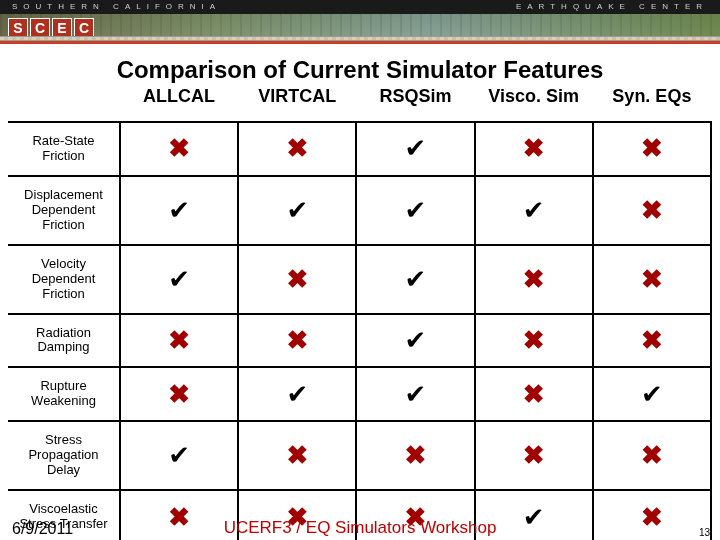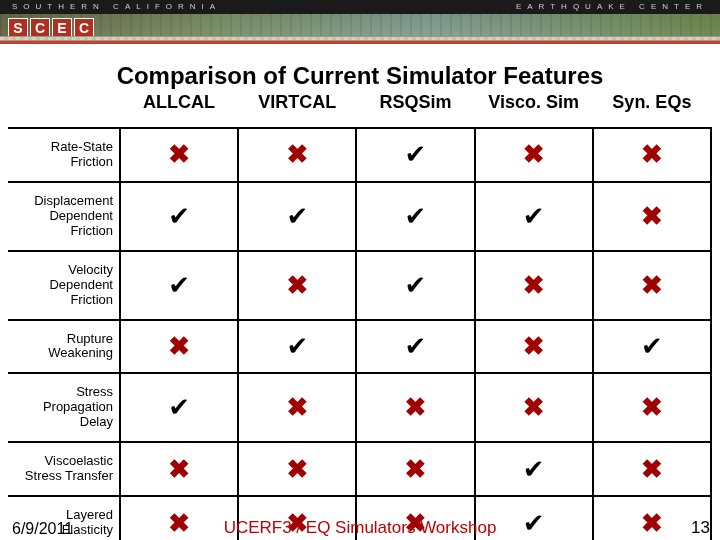--- a/index.html
+++ b/index.html
@@ -58,21 +58,21 @@
     height: 5px;
     background: repeating-linear-gradient(90deg,#d9d0b8 0 4px,#c9c0a8 4px 8px);
     border-top: 1px solid #999;
     border-bottom: 1px solid #999;
   }
   .title {
     text-align: center;
     font-size: 24px;
     font-weight: bold;
     color: #000;
-    margin-top: 18px;
+    margin-top: 12px;
     white-space: nowrap;
   }
   .table-wrap {
     width: 100%;
     padding: 0 8px 0 8px;
   }
   table {
     width: 100%;
     border-collapse: collapse;
     table-layout: fixed;
@@ -87,21 +87,21 @@
     border-top: none;
     border-left: none;
     border-right: none;
     font-size: 18px;
     font-weight: bold;
     padding: 2px 2px 14px;
     color: #000;
   }
   thead th:first-child { border: none; }
   tbody th {
-    text-align: right;
+    text-align: center;
     font-weight: normal;
     font-size: 13px;
     line-height: 1.15;
     padding: 11px 6px;
     border-left: none;
     width: 110px;
   }
   tbody tr:first-child th,
   tbody tr:first-child td { border-top: 2px solid #000; }
   tbody td {
@@ -119,21 +119,21 @@
   .foot-center {
     position: absolute;
     bottom: 2px; left: 0; right: 0;
     text-align: center;
     font-size: 17px;
     color: #c00000;
   }
   .foot-right {
     position: absolute;
     bottom: 2px; right: 10px;
-    font-size: 17px;
+    font-size: 10px;
     color: #000;
   }
   tbody tr:last-child th,
   tbody tr:last-child td { border-bottom: none; }
   col.feat { width: 112px; }
   col.sim  { width: auto; }
 </style>
 </head>
 <body>
 
@@ -193,20 +193,28 @@
         </tr>
         <tr>
           <th>Velocity Dependent Friction</th>
           <td class="chk">✔</td>
           <td class="crs">✖</td>
           <td class="chk">✔</td>
           <td class="crs">✖</td>
           <td class="crs">✖</td>
         </tr>
         <tr>
+          <th>Radiation Damping</th>
+          <td class="crs">✖</td>
+          <td class="crs">✖</td>
+          <td class="chk">✔</td>
+          <td class="crs">✖</td>
+          <td class="crs">✖</td>
+        </tr>
+        <tr>
           <th>Rupture Weakening</th>
           <td class="crs">✖</td>
           <td class="chk">✔</td>
           <td class="chk">✔</td>
           <td class="crs">✖</td>
           <td class="chk">✔</td>
         </tr>
         <tr>
           <th>Stress Propagation Delay</th>
           <td class="chk">✔</td>

